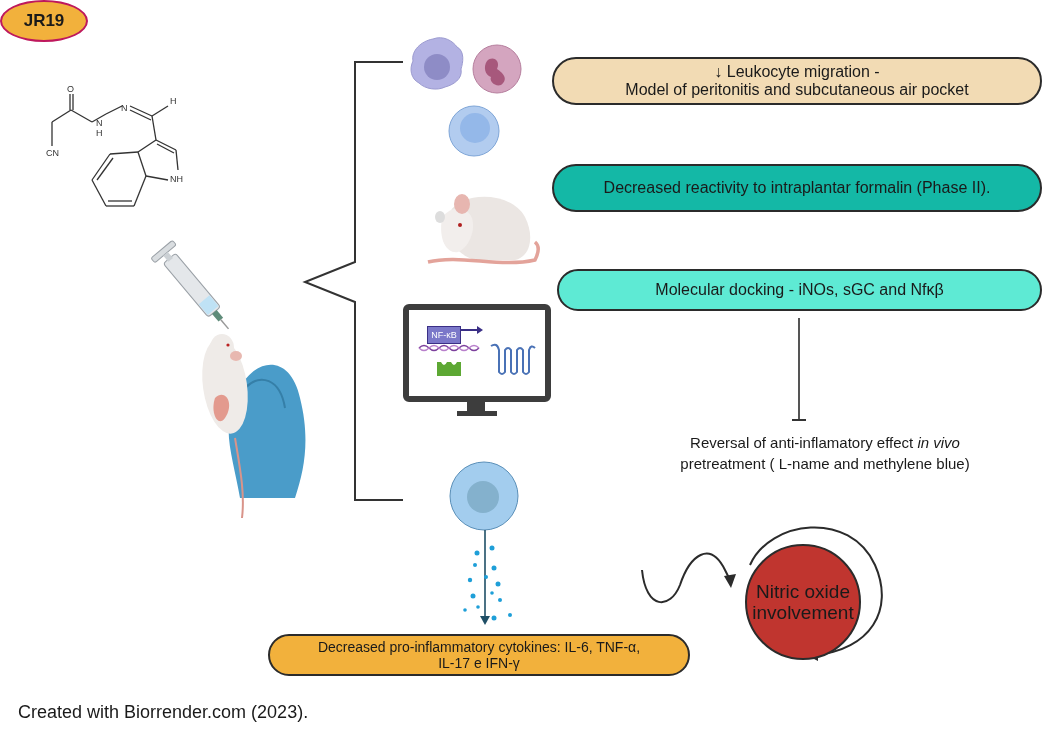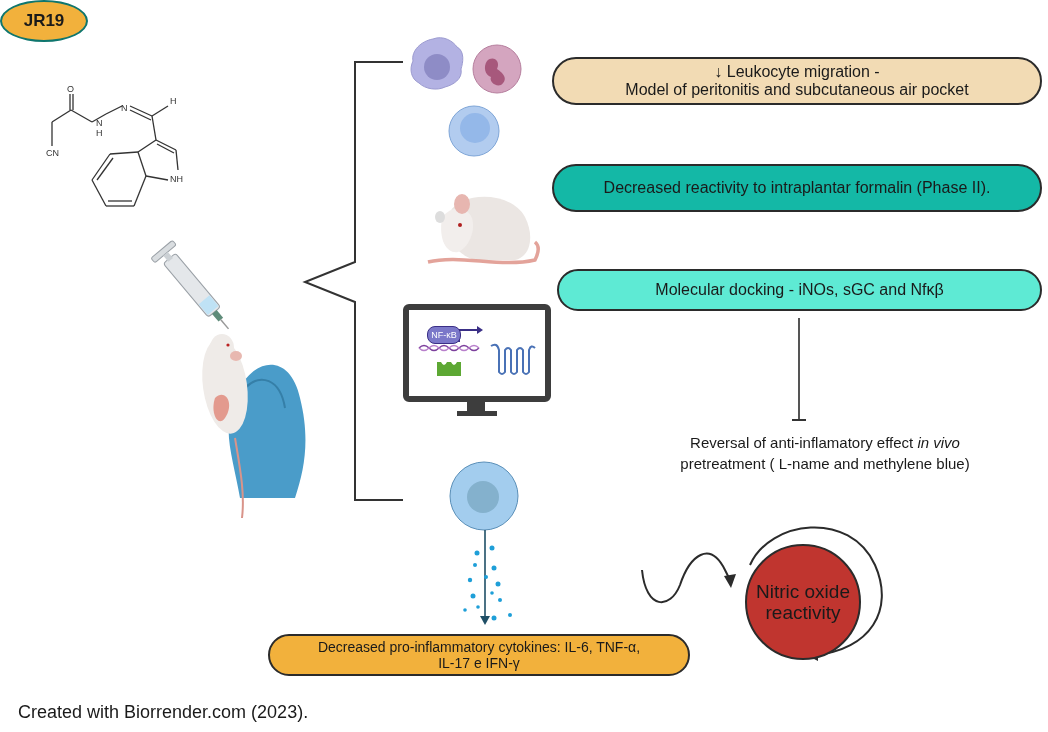--- a/index.html
+++ b/index.html
@@ -3,21 +3,21 @@
 <meta charset="utf-8">
 <style>
   html, body { margin:0; padding:0; background:#ffffff; }
   body { width:1048px; height:732px; position:relative; overflow:hidden;
          font-family:"Liberation Sans", "DejaVu Sans", sans-serif; color:#1a1a1a; }
   .abs { position:absolute; }
   .pill { position:absolute; border:2px solid #2b2b2b; border-radius:24px;
           display:flex; align-items:center; justify-content:center; text-align:center;
           font-size:16px; line-height:18px; box-sizing:border-box; }
   .pill span { display:block; }
-  #jr19 { left:76px; top:36px; width:84px; height:38px; border:2px solid #0f766e; border-radius:50%;
+  #jr19 { left:76px; top:36px; width:84px; height:38px; border:2px solid #be185d; border-radius:50%;
           background:#f2b13c; display:flex; align-items:center; justify-content:center;
           font-size:17px; font-weight:bold; }
   #pill-leuko { left:552px; top:57px; width:490px; height:48px; background:#f2dbb4; }
   #pill-formalin { left:552px; top:164px; width:490px; height:48px; background:#14b8a6; }
   #pill-docking { left:557px; top:269px; width:485px; height:42px; background:#5eead4; }
   #pill-cytokines { left:268px; top:634px; width:422px; height:42px; background:#f2b13c; font-size:14px; line-height:16px; }
   #reversal { left:610px; top:432px; width:430px; text-align:center; font-size:15px; line-height:21px; }
   #nitric { left:745px; top:544px; width:116px; height:116px; border-radius:50%; background:#c0352f;
             border:2px solid #2b2b2b; box-sizing:border-box; display:flex; align-items:center;
             justify-content:center; text-align:center; font-size:19px; line-height:21px; }
@@ -126,21 +126,21 @@
     <path d="M16 44 q5 -5 10 0 t10 0 t10 0 t10 0 t10 0 t10 0" stroke="#7c3f9c" stroke-width="1.5" fill="none"></path>
     <path d="M16 44 q5 5 10 0 t10 0 t10 0 t10 0 t10 0 t10 0" stroke="#b87fcb" stroke-width="1.5" fill="none"></path>
 
     <path d="M56 38 L56 26 L74 26" stroke="#3a2f86" stroke-width="2" fill="none"></path>
     <path d="M74 22 L80 26 L74 30 Z" fill="#3a2f86"></path>
 
     <path d="M88 42 q6 -4 8 4 l0 22 q3 4 6 0 l0 -22 q3 -4 6 0 l0 22 q3 4 6 0 l0 -22 q3 -4 6 0 l0 22 q3 4 6 0 l0 -22 q2 -6 6 -2" stroke="#4a72b6" stroke-width="2" fill="none"></path>
 
     <path d="M34 58 l4 0 q3 6 6 0 l4 0 q3 6 6 0 l4 0 l0 14 l-24 0 Z" fill="#5da833"></path>
   </svg>
-  <div class="abs" style="left:24px;top:22px;width:32px;height:16px;border-radius:8px;background:#7b78c9;border:1px solid #3a2f86;color:#fff;font-size:9px;line-height:16px;text-align:center;">NF-κB</div>
+  <div class="abs" style="left:24px;top:22px;width:32px;height:16px;border-radius:0;background:#7b78c9;border:1px solid #3a2f86;color:#fff;font-size:9px;line-height:16px;text-align:center;">NF-κB</div>
 </div>
 
 <svg style="left:440px;top:460px" width="90" height="170">
   <circle cx="44" cy="36" r="34" fill="#a3cdee" stroke="#5a8fb8"></circle>
   <circle cx="43" cy="37" r="16" fill="#84b1cd"></circle>
   <line x1="45" y1="70" x2="45" y2="158" stroke="#1f4f66" stroke-width="1.6"></line>
   <path d="M40 156 L45 165 L50 156 Z" fill="#1f4f66"></path>
   <g fill="#1e9fd8">
     <circle cx="37" cy="93" r="2.5"></circle>
       <circle cx="52" cy="88" r="2.5"></circle>
@@ -193,17 +193,17 @@
   <path d="M94 46 L101 58 L106 44 Z" fill="#2b2b2b"></path>
 </svg>
 <svg style="left:730px;top:510px" width="170" height="160">
   <path d="M20 55 C40 10,120 0,145 55 C165 100,140 140,85 145" stroke="#2b2b2b" stroke-width="2" fill="none"></path>
   <path d="M88 139 L76 145 L88 151 Z" fill="#2b2b2b"></path>
 </svg>
 
 <div id="nitric" class="abs">
   <div>
       <span style="display:block">Nitric oxide</span>
-      <span style="display:block">reactivity</span>
+      <span style="display:block">involvement</span>
     </div>
 </div>
 
 <div id="credit" class="abs">Created with  Biorrender.com (2023).</div>
 
 </body></html>

